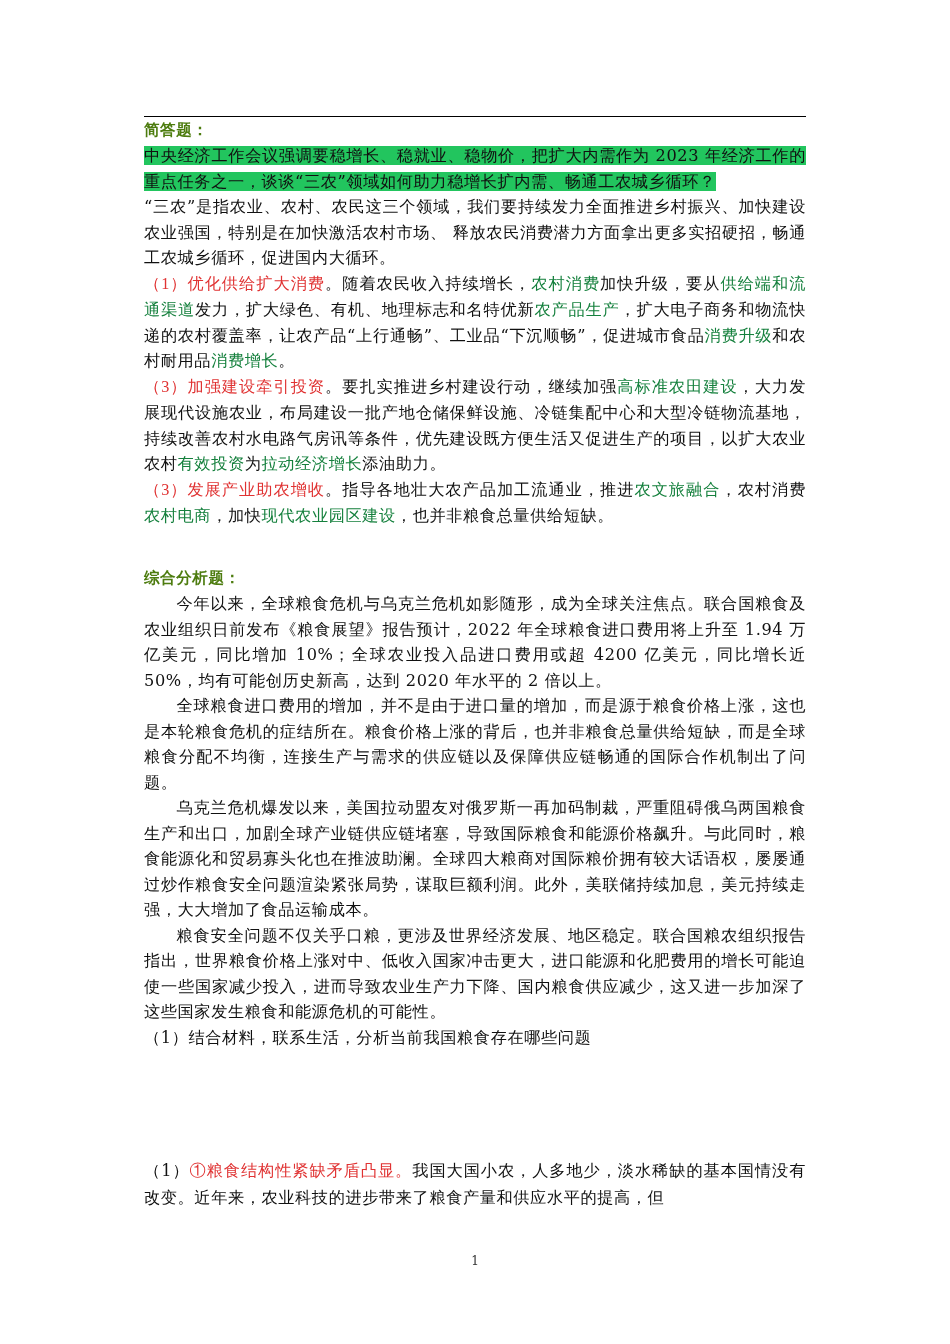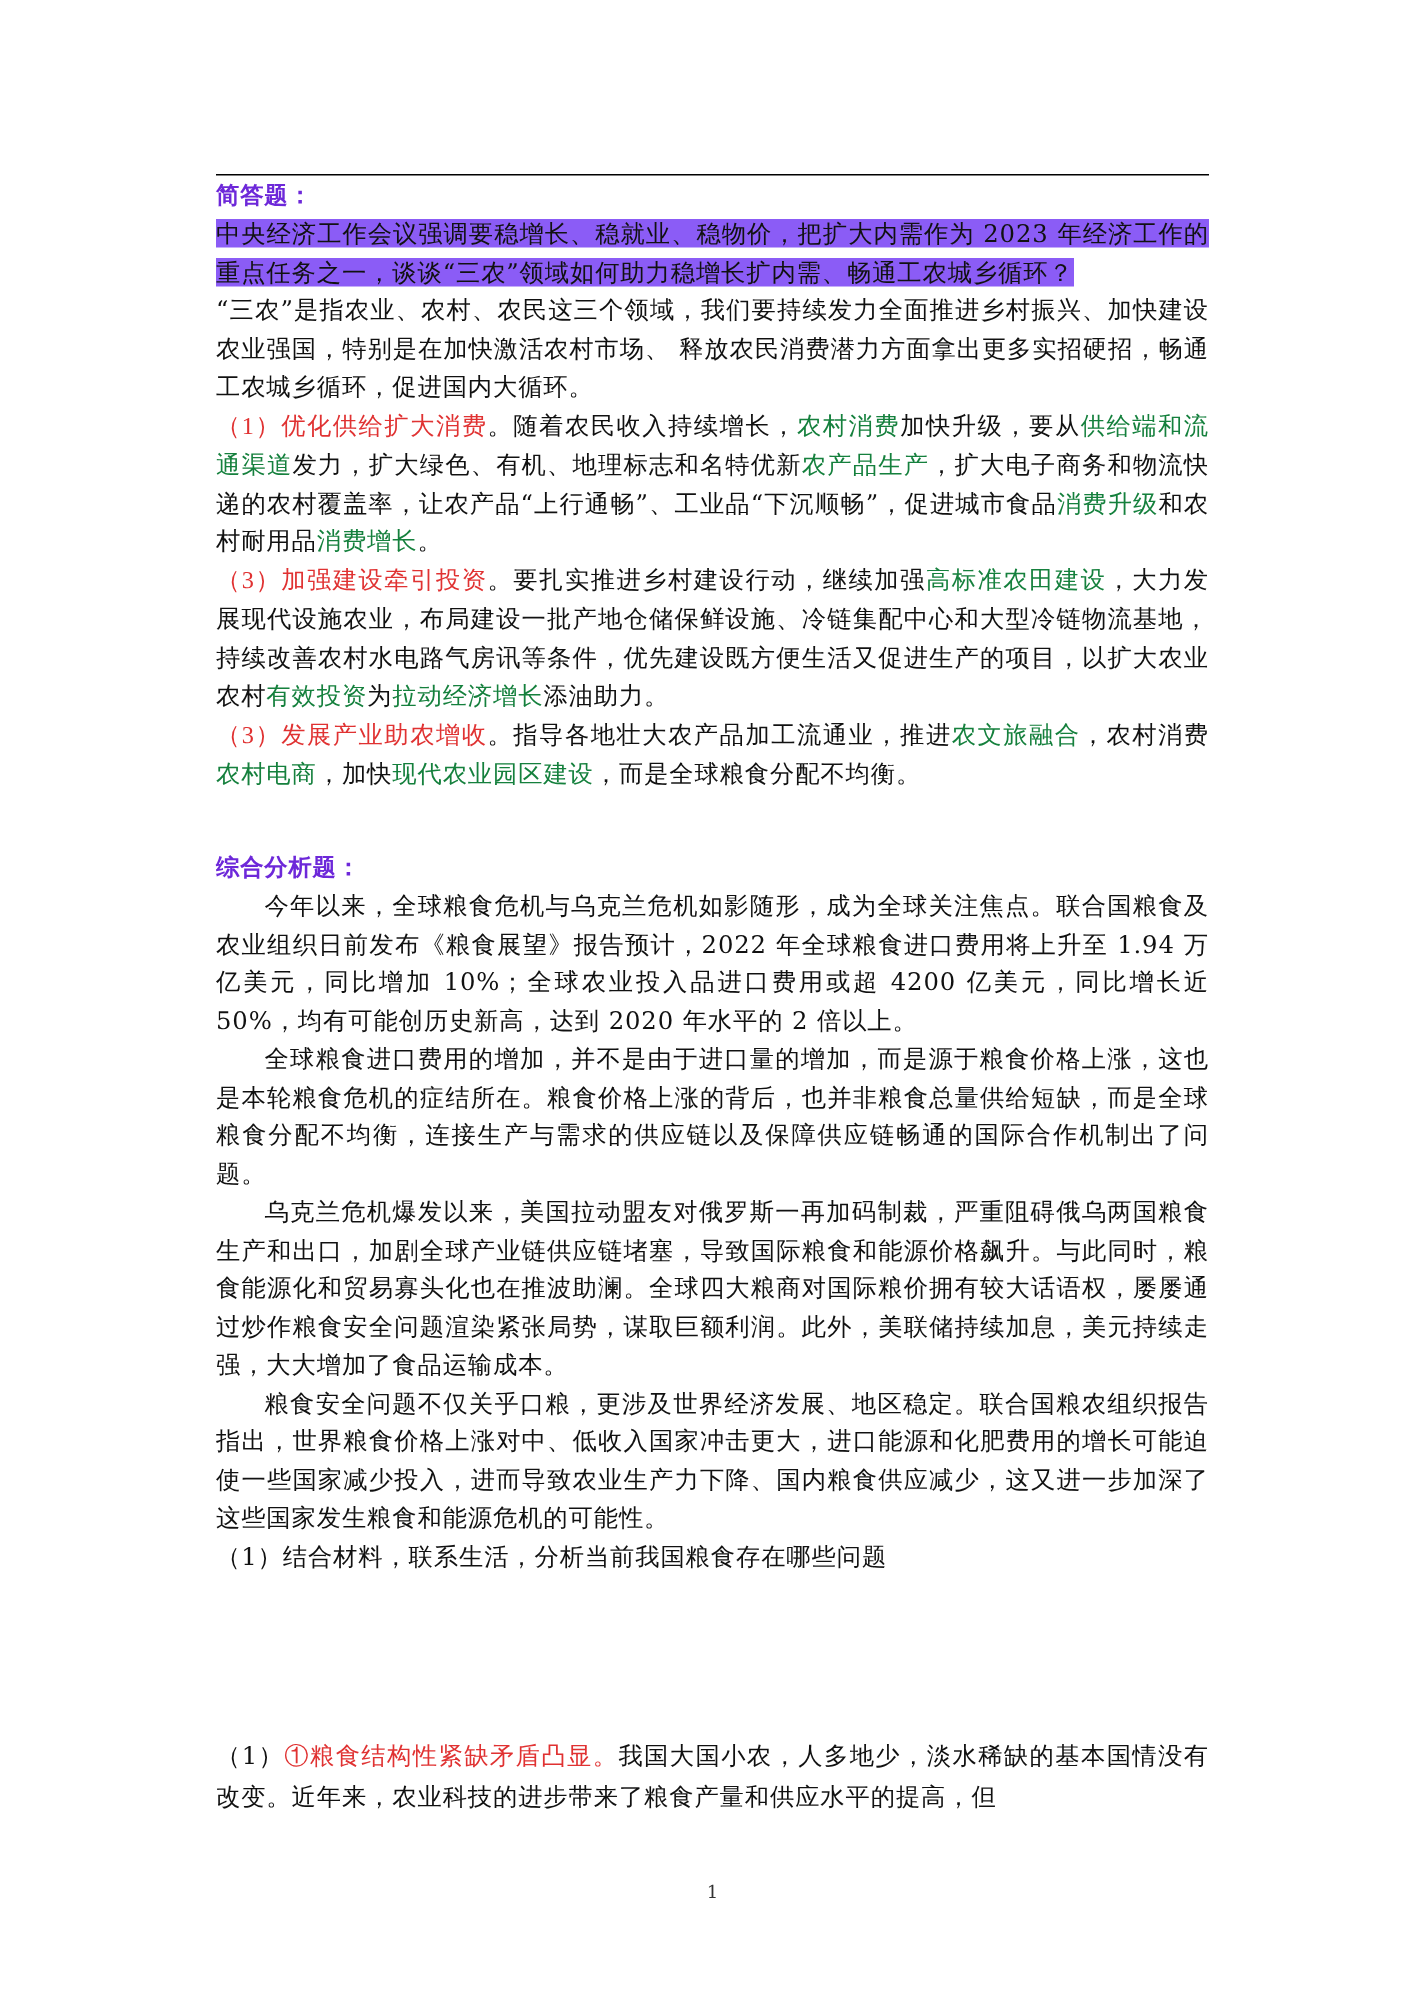--- a/index.html
+++ b/index.html
@@ -1,40 +1,40 @@
 <!DOCTYPE html>
 <html><head>
 <meta charset="utf-8">
 <style>
   html, body { margin:0; padding:0; background:#ffffff; }
   body { width:950px; height:1344px; position:relative; overflow:hidden;
          font-family:"DejaVu Serif","Liberation Serif",serif; color:#111; }
   .page { position:absolute; left:144px; top:0; width:662px; }
   .rule { position:absolute; left:144px; top:116px; width:662px; height:0; border-top:1.5px solid #000; }
   .para { font-size:16.2px; line-height:25.5px; margin:0; text-align:justify; letter-spacing:0.6px; }
-  .heading { font-family:"DejaVu Sans","Liberation Sans",sans-serif; font-weight:bold; color:#6d28d9; font-size:15.5px; line-height:25px; }
-  .hl { background:#8b5cf6; }
+  .heading { font-family:"DejaVu Sans","Liberation Sans",sans-serif; font-weight:bold; color:#4d7c0f; font-size:15.5px; line-height:25px; }
+  .hl { background:#22c55e; }
   .red { color:#e03232;font-family:Liberation Serif, serif; }
   .blue { color:#15803d; }
   .indent { text-indent:2em; }
   .pagenum { position:absolute; top:1254px; left:0; width:950px; text-align:center; font-size:12px; color:#333; }
 </style>
 </head>
 <body>
 
 <div class="rule"></div>
 
 <div class="page">
   <div style="position:absolute; top:118px; left:0; width:662px;">
     <p class="para heading">简答题：</p>
     <p class="para"><span class="hl">中央经济工作会议强调要稳增长、稳就业、稳物价，把扩大内需作为 2023 年经济工作的重点任务之一，谈谈“三农”领域如何助力稳增长扩内需、畅通工农城乡循环？</span></p>
     <p class="para">“三农”是指农业、农村、农民这三个领域，我们要持续发力全面推进乡村振兴、加快建设农业强国，特别是在加快激活农村市场、 释放农民消费潜力方面拿出更多实招硬招，畅通工农城乡循环，促进国内大循环。</p>
     <p class="para"><span class="red">（1）优化供给扩大消费</span><span>。随着农民收入持续增长，</span><span class="blue">农村消费</span><span>加快升级，要从</span><span class="blue">供给端和流通渠道</span><span>发力，扩大绿色、有机、地理标志和名特优新</span><span class="blue">农产品生产</span><span>，扩大电子商务和物流快递的农村覆盖率，让农产品“上行通畅”、工业品“下沉顺畅”，促进城市食品</span><span class="blue">消费升级</span><span>和农村耐用品</span><span class="blue">消费增长</span><span>。</span></p>
     <p class="para"><span class="red">（3）加强建设牵引投资</span><span>。要扎实推进乡村建设行动，继续加强</span><span class="blue">高标准农田建设</span><span>，大力发展现代设施农业，布局建设一批产地仓储保鲜设施、冷链集配中心和大型冷链物流基地，持续改善农村水电路气房讯等条件，优先建设既方便生活又促进生产的项目，以扩大农业农村</span><span class="blue">有效投资</span><span>为</span><span class="blue">拉动经济增长</span><span>添油助力。</span></p>
-    <p class="para"><span class="red">（3）发展产业助农增收</span><span>。指导各地壮大农产品加工流通业，推进</span><span class="blue">农文旅融合</span><span>，农村消费</span><span class="blue">农村电商</span><span>，加快</span><span class="blue">现代农业园区建设</span><span>，而是全球粮食分配不均衡。</span></p>
+    <p class="para"><span class="red">（3）发展产业助农增收</span><span>。指导各地壮大农产品加工流通业，推进</span><span class="blue">农文旅融合</span><span>，农村消费</span><span class="blue">农村电商</span><span>，加快</span><span class="blue">现代农业园区建设</span><span>，也并非粮食总量供给短缺。</span></p>
   </div>
 
   <div style="position:absolute; top:566px; left:0; width:662px;">
     <p class="para heading">综合分析题：</p>
     <p class="para indent">今年以来，全球粮食危机与乌克兰危机如影随形，成为全球关注焦点。联合国粮食及农业组织日前发布《粮食展望》报告预计，2022 年全球粮食进口费用将上升至 1.94 万亿美元，同比增加 10%；全球农业投入品进口费用或超 4200 亿美元，同比增长近 50%，均有可能创历史新高，达到 2020 年水平的 2 倍以上。</p>
     <p class="para indent">全球粮食进口费用的增加，并不是由于进口量的增加，而是源于粮食价格上涨，这也是本轮粮食危机的症结所在。粮食价格上涨的背后，也并非粮食总量供给短缺，而是全球粮食分配不均衡，连接生产与需求的供应链以及保障供应链畅通的国际合作机制出了问题。</p>
     <p class="para indent">乌克兰危机爆发以来，美国拉动盟友对俄罗斯一再加码制裁，严重阻碍俄乌两国粮食生产和出口，加剧全球产业链供应链堵塞，导致国际粮食和能源价格飙升。与此同时，粮食能源化和贸易寡头化也在推波助澜。全球四大粮商对国际粮价拥有较大话语权，屡屡通过炒作粮食安全问题渲染紧张局势，谋取巨额利润。此外，美联储持续加息，美元持续走强，大大增加了食品运输成本。</p>
     <p class="para indent">粮食安全问题不仅关乎口粮，更涉及世界经济发展、地区稳定。联合国粮农组织报告指出，世界粮食价格上涨对中、低收入国家冲击更大，进口能源和化肥费用的增长可能迫使一些国家减少投入，进而导致农业生产力下降、国内粮食供应减少，这又进一步加深了这些国家发生粮食和能源危机的可能性。</p>
     <p class="para">（1）结合材料，联系生活，分析当前我国粮食存在哪些问题</p>
   </div>

